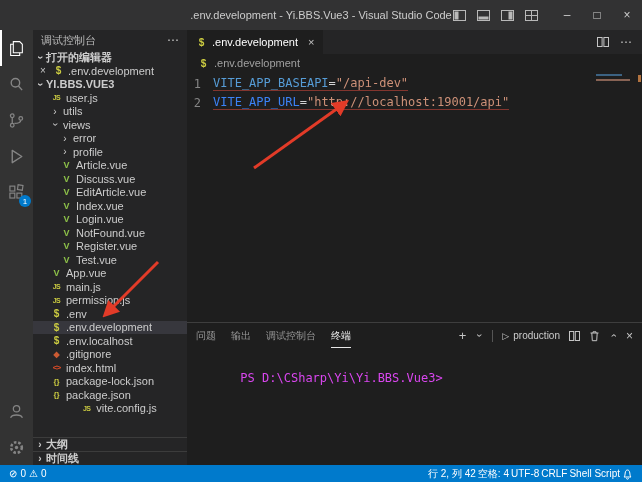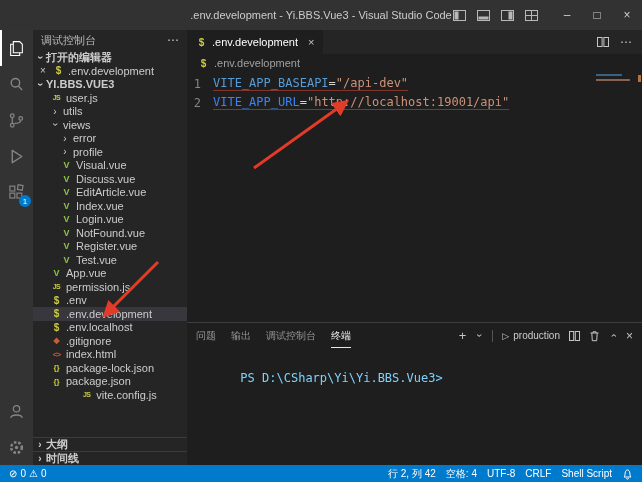--- a/index.html
+++ b/index.html
@@ -88,27 +88,27 @@
            border-top:1px solid #3e3e3e; }
   .panel-bar { height:25px; display:flex; align-items:center; padding:0 9px; }
   .panel-tab { font-size:10px; color:#969696; margin-right:15px; height:25px;
                display:flex; align-items:center; white-space:nowrap; }
   .panel-tab.active { color:#e7e7e7; box-shadow:inset 0 -1px 0 #e7e7e7; }
   .panel-actions { margin-left:auto; display:flex; align-items:center; gap:9px;
                    color:#c5c5c5; font-size:12px; }
   .pa-divider { width:1px; height:12px; background:#555; }
   .shell-select { display:flex; align-items:center; gap:4px; font-size:10px; color:#cccccc; }
   .terminal { padding:9px 0 0 10px; font-family:"DejaVu Sans Mono", monospace; font-size:12px;
-              color:#7dd3fc; white-space:pre; }
+              color:#d946ef; white-space:pre; }
 
   
   .statusbar { position:absolute; left:0; right:0; bottom:0; height:17px; background:#007acc;
                color:#ffffff; display:flex; align-items:center; font-size:10px; padding:0 9px; }
   .sbl { display:flex; align-items:center; gap:4px; }
-  .sbr { margin-left:auto; display:flex; align-items:center; gap:10px; }
+  .sbr { margin-left:auto; display:flex; align-items:center; gap:2px; }
   .sb-item { display:flex; align-items:center; gap:3px; white-space:nowrap; }
 
   
   .arrows { position:absolute; left:0; top:0; width:642px; height:482px;
             pointer-events:none; z-index:40; }
 </style>
 </head>
 <body>
 
 <div class="app">
@@ -224,21 +224,21 @@
         <div class="tree-row" style="padding-left: 28px;">
           <span class="chev">›</span>
           <span class="lbl">error</span>
         </div>
         <div class="tree-row" style="padding-left: 28px;">
           <span class="chev">›</span>
           <span class="lbl">profile</span>
         </div>
         <div class="tree-row" style="padding-left: 28px;">
           <span class="fic ic-vue">V</span>
-          <span class="lbl">Visual.vue</span>
+          <span class="lbl">Article.vue</span>
         </div>
         <div class="tree-row" style="padding-left: 28px;">
           <span class="fic ic-vue">V</span>
           <span class="lbl">Discuss.vue</span>
         </div>
         <div class="tree-row" style="padding-left: 28px;">
           <span class="fic ic-vue">V</span>
           <span class="lbl">EditArticle.vue</span>
         </div>
         <div class="tree-row" style="padding-left: 28px;">
@@ -257,20 +257,24 @@
           <span class="fic ic-vue">V</span>
           <span class="lbl">Register.vue</span>
         </div>
         <div class="tree-row" style="padding-left: 28px;">
           <span class="fic ic-vue">V</span>
           <span class="lbl">Test.vue</span>
         </div>
         <div class="tree-row" style="padding-left: 18px;">
           <span class="fic ic-vue">V</span>
           <span class="lbl">App.vue</span>
+        </div>
+        <div class="tree-row" style="padding-left: 18px;">
+          <span class="fic ic-js">JS</span>
+          <span class="lbl">main.js</span>
         </div>
         <div class="tree-row" style="padding-left: 18px;">
           <span class="fic ic-js">JS</span>
           <span class="lbl">permission.js</span>
         </div>
         <div class="tree-row" style="padding-left: 18px;">
           <span class="fic ic-env">$</span>
           <span class="lbl">.env</span>
         </div>
         <div class="tree-row selected" style="padding-left: 18px; background: rgb(55, 55, 61);">

